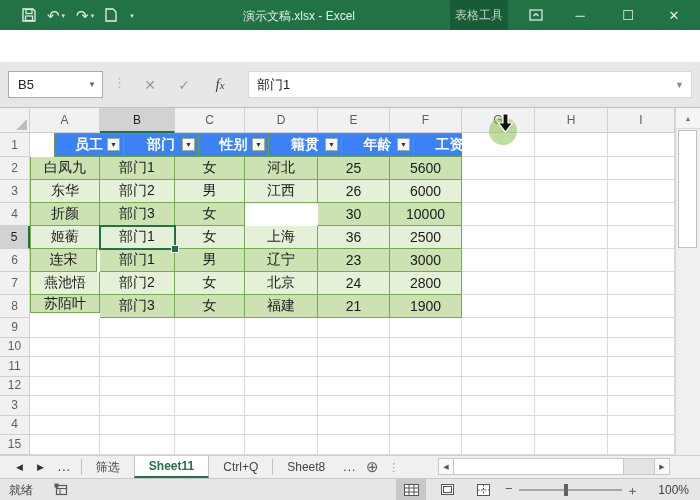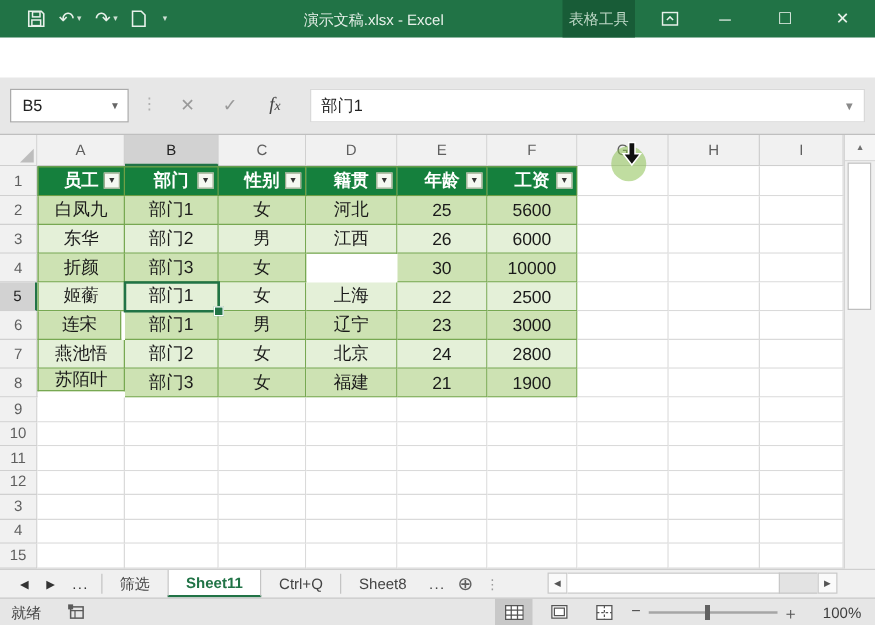--- a/index.html
+++ b/index.html
@@ -37,21 +37,21 @@
   .corner{position:absolute;left:0;top:0;width:30px;height:25px;background:#f1f1f1;border-right:1px solid #cfcfcf;border-bottom:1px solid #cfcfcf;box-sizing:border-box;}
   .corner:after{content:"";position:absolute;right:2px;bottom:2px;border-left:11px solid transparent;border-bottom:11px solid #bdbdbd;}
   .chead{position:absolute;top:0;height:25px;background:#f1f1f1;border-right:1px solid #d0d0d0;border-bottom:1px solid #cfcfcf;
          box-sizing:border-box;font-size:12px;color:#5f5f5f;display:flex;align-items:center;justify-content:center;}
   .chead.sel{background:#d2d2d2;border-bottom:2px solid #217346;color:#222;}
   .rhead{position:absolute;left:0;width:30px;background:#f1f1f1;border-right:1px solid #cfcfcf;border-bottom:1px solid #d0d0d0;
          box-sizing:border-box;font-size:12px;color:#5f5f5f;display:flex;align-items:center;justify-content:center;}
   .rhead.sel{background:#d2d2d2;border-right:2px solid #217346;color:#222;}
   .cell{position:absolute;box-sizing:border-box;font-size:14px;display:flex;align-items:center;justify-content:center;color:#1a1a1a;overflow:hidden;}
   .cell.empty{border-right:1px solid #dadada;border-bottom:1px solid #dadada;background:#fff;}
-  .cell.thead{background:#15803d;color:#fff;font-weight:bold;border:1px solid #6f9f45;border-left-width:0;}
+  .cell.thead{background:#3b82f6;color:#fff;font-weight:bold;border:1px solid #6f9f45;border-left-width:0;margin-left:24px;}
   .cell.thead.first{border-left-width:1px;}
   .cell.band-a{background:#cde2b3;}
   .cell.band-b{background:#e4f0d8;}
   .cell.tdata{border-right:1px solid #77a852;border-bottom:1px solid #77a852;}
   .cell.tdata.first{border-left:1px solid #77a852;}
   .filter-btn{position:absolute;right:3px;top:50%;margin-top:-7px;width:13px;height:13px;background:#f5f8f1;border:1px solid #9fae92;
               box-sizing:border-box;display:flex;align-items:center;justify-content:center;font-size:7px;color:#333;font-weight:normal;}
   .selbox{position:absolute;border:2px solid #217346;box-sizing:border-box;background:transparent;}
   .fillhandle{position:absolute;width:6px;height:6px;background:#217346;border:1px solid #fff;box-sizing:content-box;}
   .vscroll{position:absolute;left:675px;top:0;width:25px;height:347px;background:#f0f0f0;border-left:1px solid #d5d5d5;box-sizing:border-box;}
@@ -268,21 +268,21 @@
         <div class="cell tdata band-b" style="left: 100px; top: 118px; width: 75px; height: 23px;">
           <span>部门1</span>
         </div>
         <div class="cell tdata band-b" style="left: 175px; top: 118px; width: 70px; height: 23px;">
           <span>女</span>
         </div>
         <div class="cell tdata band-b" style="left: 245px; top: 118px; width: 73px; height: 23px;">
           <span>上海</span>
         </div>
         <div class="cell tdata band-b" style="left: 318px; top: 118px; width: 72px; height: 23px;">
-          <span>22</span>
+          <span>36</span>
         </div>
         <div class="cell tdata band-b" style="left: 390px; top: 118px; width: 72px; height: 23px;">
           <span>2500</span>
         </div>
         <div class="cell empty" style="left: 462px; top: 118px; width: 73px; height: 23px;"></div>
         <div class="cell empty" style="left: 535px; top: 118px; width: 73px; height: 23px;"></div>
         <div class="cell empty" style="left: 608px; top: 118px; width: 67px; height: 23px;"></div>
         <div class="cell tdata band-a first" style="left: 30px; top: 141px; width: 67px; height: 23px;">
           <span>连宋</span>
         </div>

